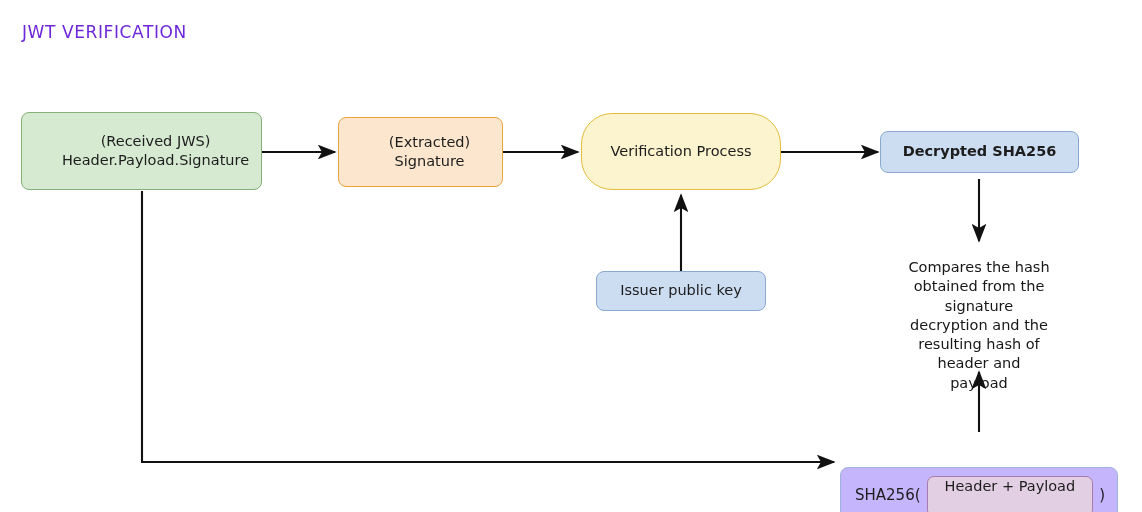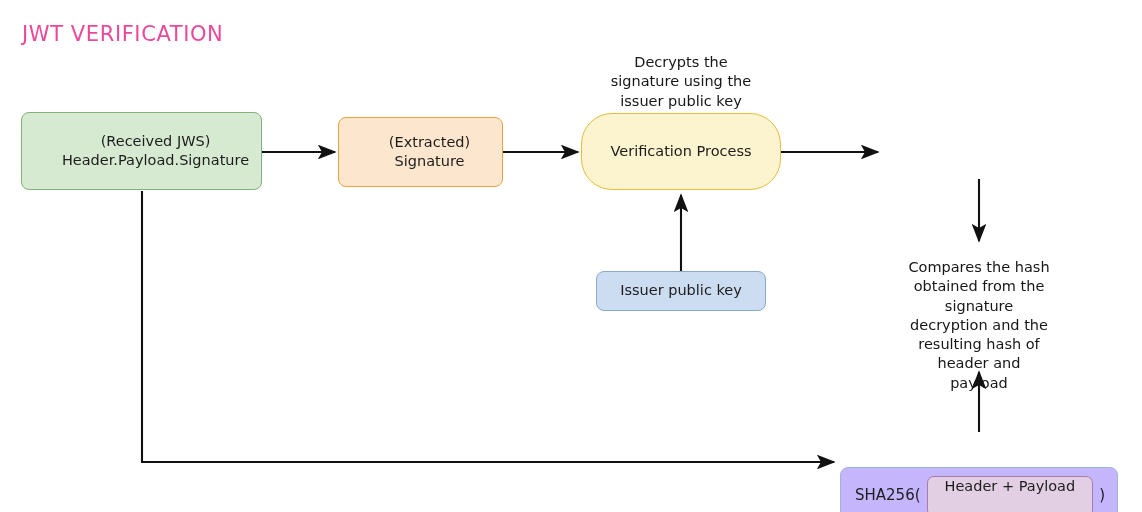--- a/index.html
+++ b/index.html
@@ -50,23 +50,23 @@
     font-size: 14.5px;
     line-height: 1.33;
     color: #171717;
     white-space: pre-line;
     z-index: 2;
   }
   #page-title {
     position: absolute;
     left: 22px;
     top: 22px;
-    font-size: 21px;
+    font-size: 17px;
     letter-spacing: 0.6px;
-    color: #ec4899;
+    color: #6d28d9;
     z-index: 2;
   }
 
   
   .theme-green  { background: #d6ead1; border-color: #84b177; }
   .theme-orange { background: #fce6cd; border-color: #e8a33d; padding-left: 18px; }
   .theme-yellow { background: #fcf3cf; border-color: #e3bd3b; border-radius: 31px; }
   .theme-blue   { background: #ccddf2; border-color: #8aa9cf; }
   .theme-bluelight { background: #c4b5fd; border-color: #9db4d8; margin-top: 35px; }
 
@@ -148,36 +148,36 @@
 
   <div class="node theme-orange" id="node-extracted-signature" style="left:338px; top:117px; width:165px; height:70px;">
     <span class="node-label">(Extracted)
 Signature</span>
   </div>
 
   <div class="node theme-yellow" id="node-verification-process" style="left:581px; top:113px; width:200px; height:77px;">
     <span class="node-label">Verification Process</span>
   </div>
 
+  <div class="node theme-blue" id="node-decrypted-sha256" style="left:880px; top:131px; width:199px; height:42px;">
+    <span class="node-label bold-label">Decrypted SHA256</span>
+  </div>
 
   <div class="node theme-blue" id="node-issuer-public-key" style="left:596px; top:271px; width:170px; height:40px;">
     <span class="node-label">Issuer public key</span>
   </div>
 
   <div class="node theme-bluelight" id="node-sha256-compose" style="left:840px; top:432px; width:278px; height:58px;">
     <span class="piece">SHA256(</span>
     <span id="inner-header-payload">
       <span>Header + Payload</span>
     </span>
     <span class="piece">)</span>
   </div>
 
-  <div class="free-text" id="note-decrypts" style="left:581px; top:53px; width:200px;">Decrypts the
-signature using the
-issuer public key</div>
 
   <div class="free-text" id="note-compares" style="left:884px; top:244px; width:190px;margin-top:14px;">Compares the hash
 obtained from the
 signature
 decryption and the
 resulting hash of
 header and
 payload</div>
 
 </div>

